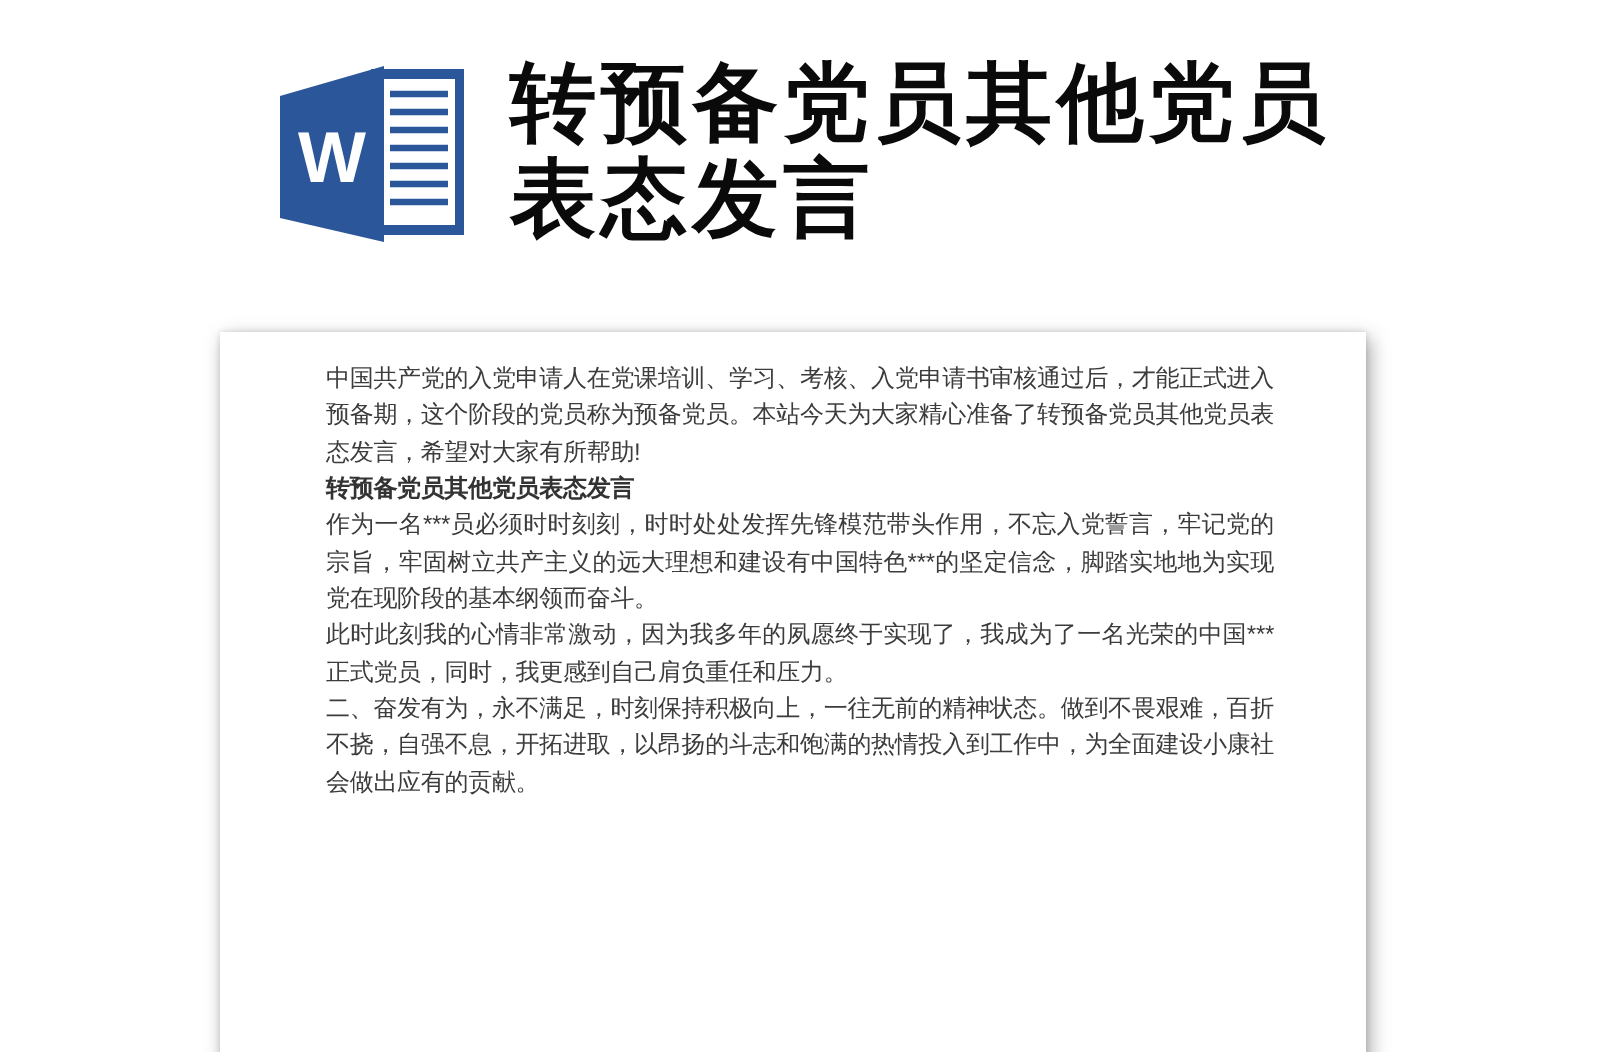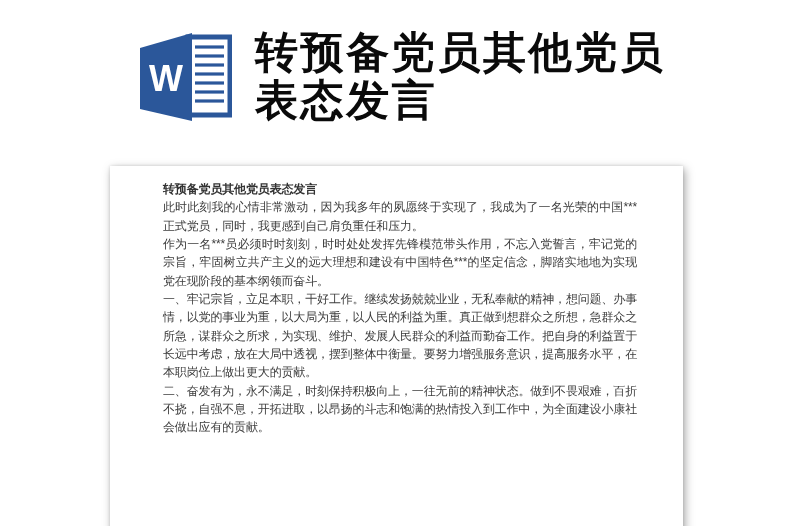--- a/index.html
+++ b/index.html
@@ -97,21 +97,21 @@
       <polygon points="0,18 52,3 52,91 0,79" fill="#2b579a"></polygon>
       <text x="26" y="61" text-anchor="middle" font-size="36" font-weight="bold" fill="#ffffff" font-family="Liberation Sans, DejaVu Sans, sans-serif">W</text>
     </svg>
 
     <div class="page-title">转预备党员其他党员表态发言</div>
   </div>
 
   <div class="sheet">
     <div class="sheet-body">
 
+    <p>中国共产党的入党申请人在党课培训、学习、考核、入党申请书审核通过后，才能正式进入预备期，这个阶段的党员称为预备党员。本站今天为大家精心准备了转预备党员其他党员表态发言，希望对大家有所帮助!</p>
         <p class="bold">转预备党员其他党员表态发言</p>
+        <p>作为一名***员必须时时刻刻，时时处处发挥先锋模范带头作用，不忘入党誓言，牢记党的宗旨，牢固树立共产主义的远大理想和建设有中国特色***的坚定信念，脚踏实地地为实现党在现阶段的基本纲领而奋斗。</p>
         <p>此时此刻我的心情非常激动，因为我多年的夙愿终于实现了，我成为了一名光荣的中国***正式党员，同时，我更感到自己肩负重任和压力。</p>
-        <p>作为一名***员必须时时刻刻，时时处处发挥先锋模范带头作用，不忘入党誓言，牢记党的宗旨，牢固树立共产主义的远大理想和建设有中国特色***的坚定信念，脚踏实地地为实现党在现阶段的基本纲领而奋斗。</p>
-        <p>一、牢记宗旨，立足本职，干好工作。继续发扬兢兢业业，无私奉献的精神，想问题、办事情，以党的事业为重，以大局为重，以人民的利益为重。真正做到想群众之所想，急群众之所急，谋群众之所求，为实现、维护、发展人民群众的利益而勤奋工作。把自身的利益置于长远中考虑，放在大局中透视，摆到整体中衡量。要努力增强服务意识，提高服务水平，在本职岗位上做出更大的贡献。</p>
         <p>二、奋发有为，永不满足，时刻保持积极向上，一往无前的精神状态。做到不畏艰难，百折不挠，自强不息，开拓进取，以昂扬的斗志和饱满的热情投入到工作中，为全面建设小康社会做出应有的贡献。</p>
       </div>
   </div>
 
 </div>
 
 </body></html>

